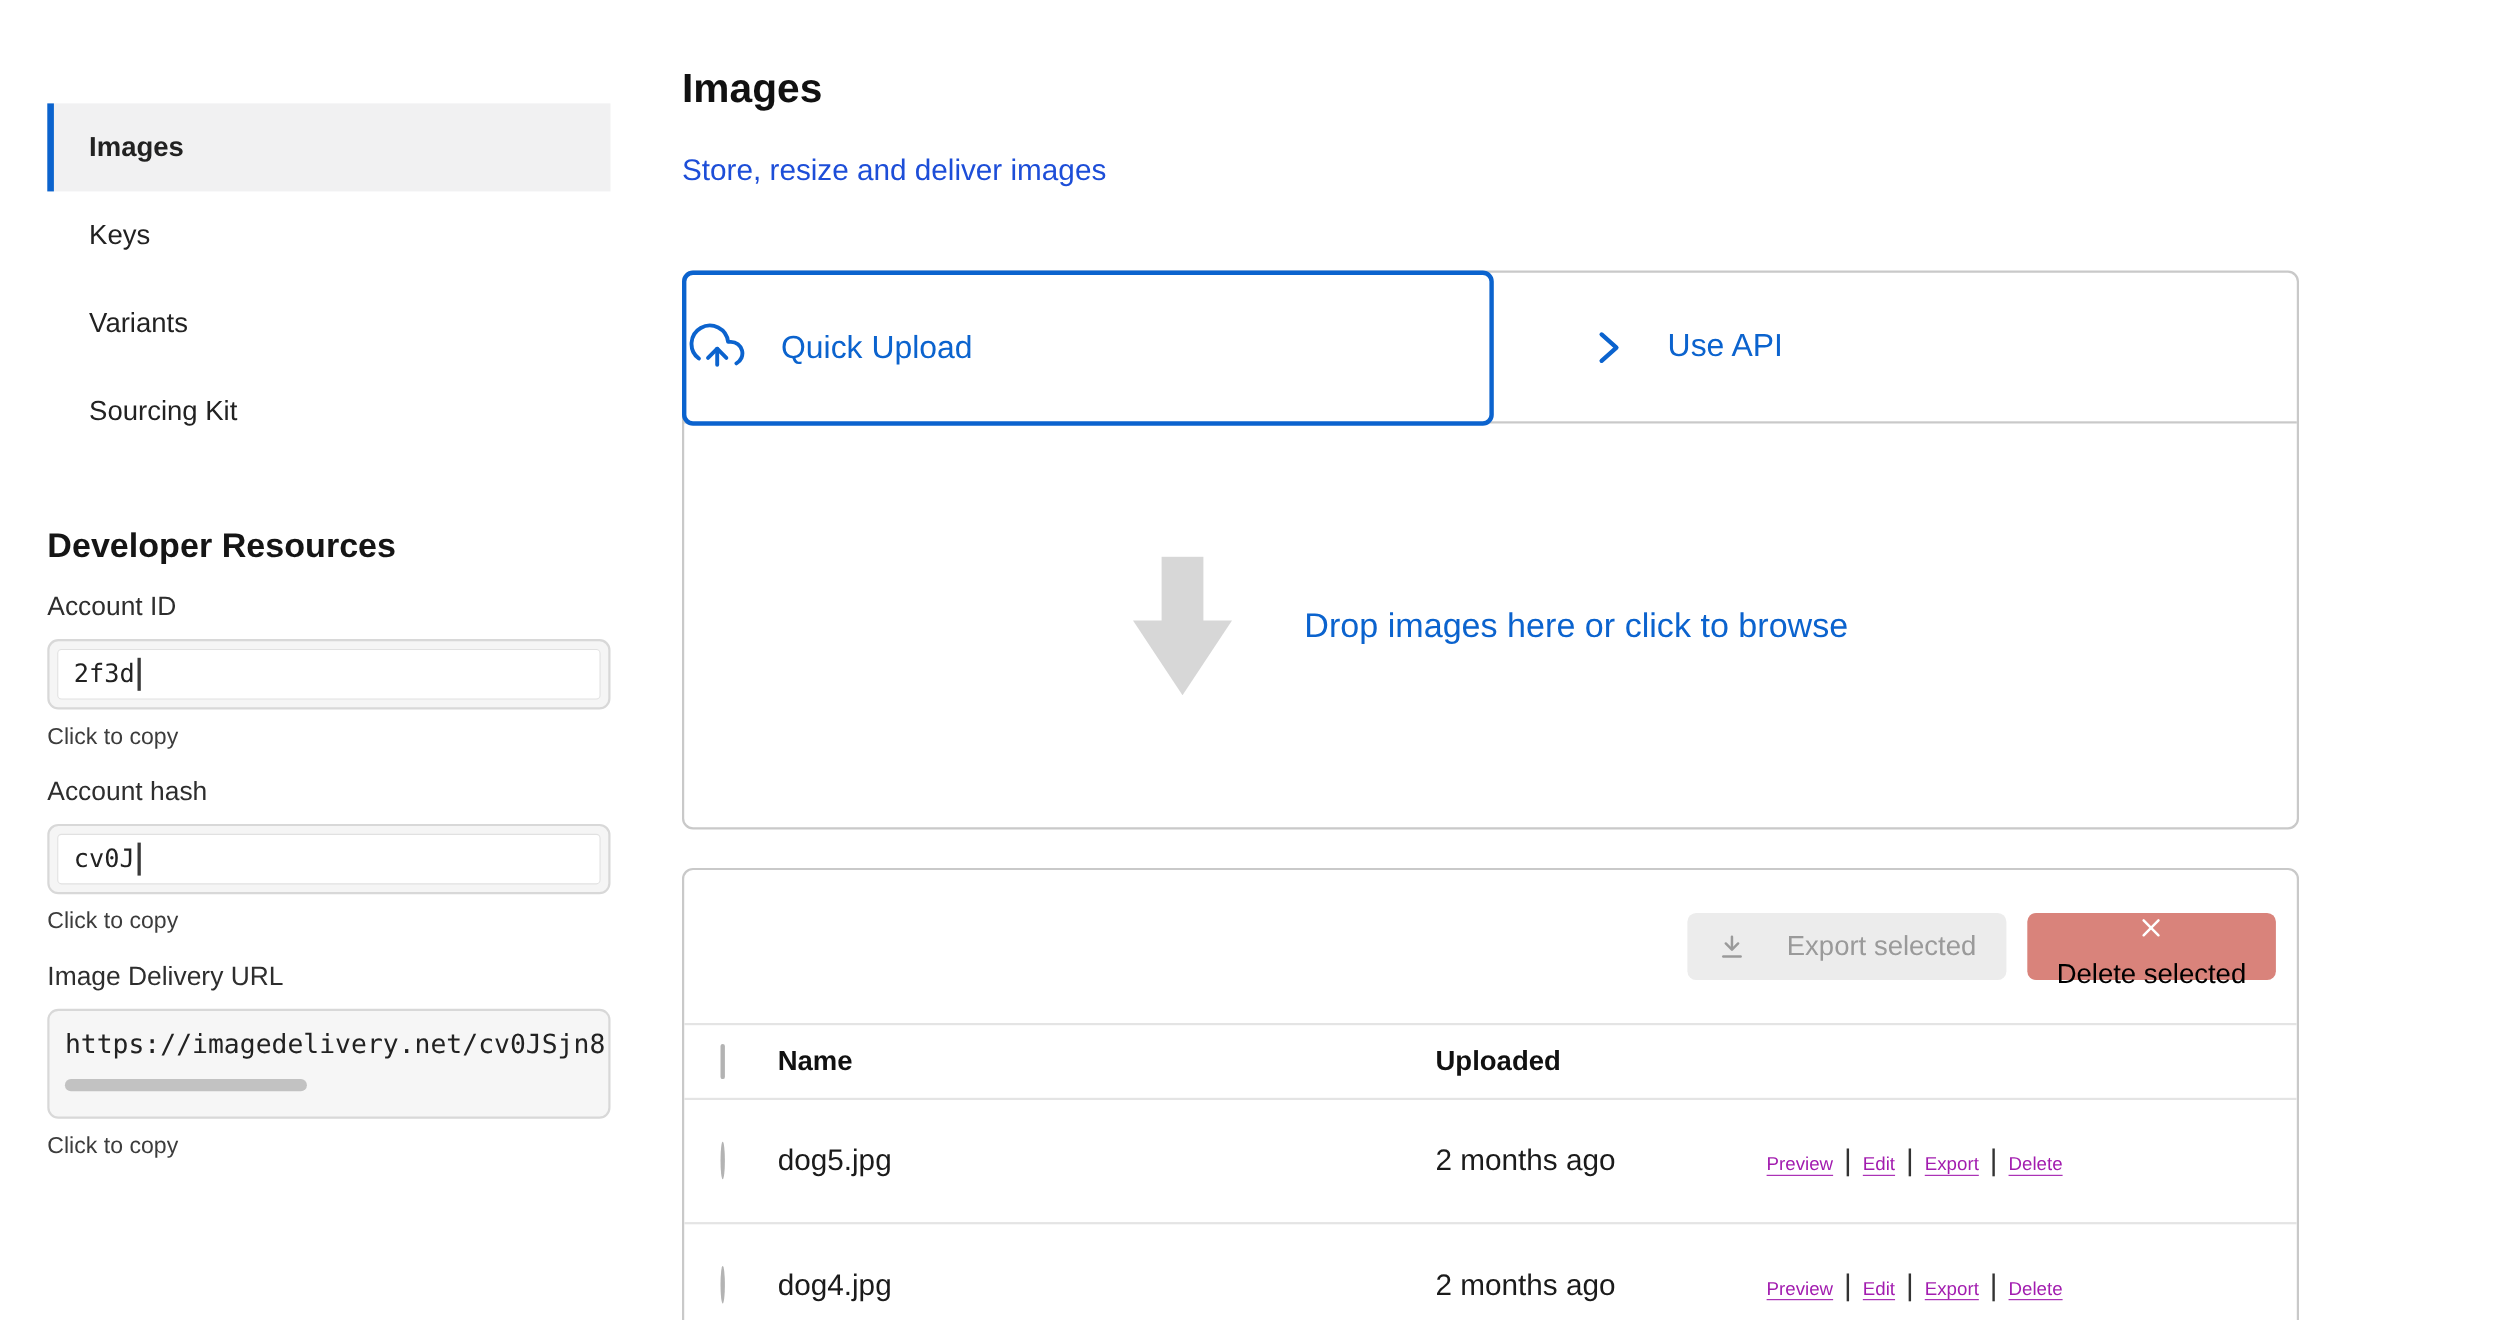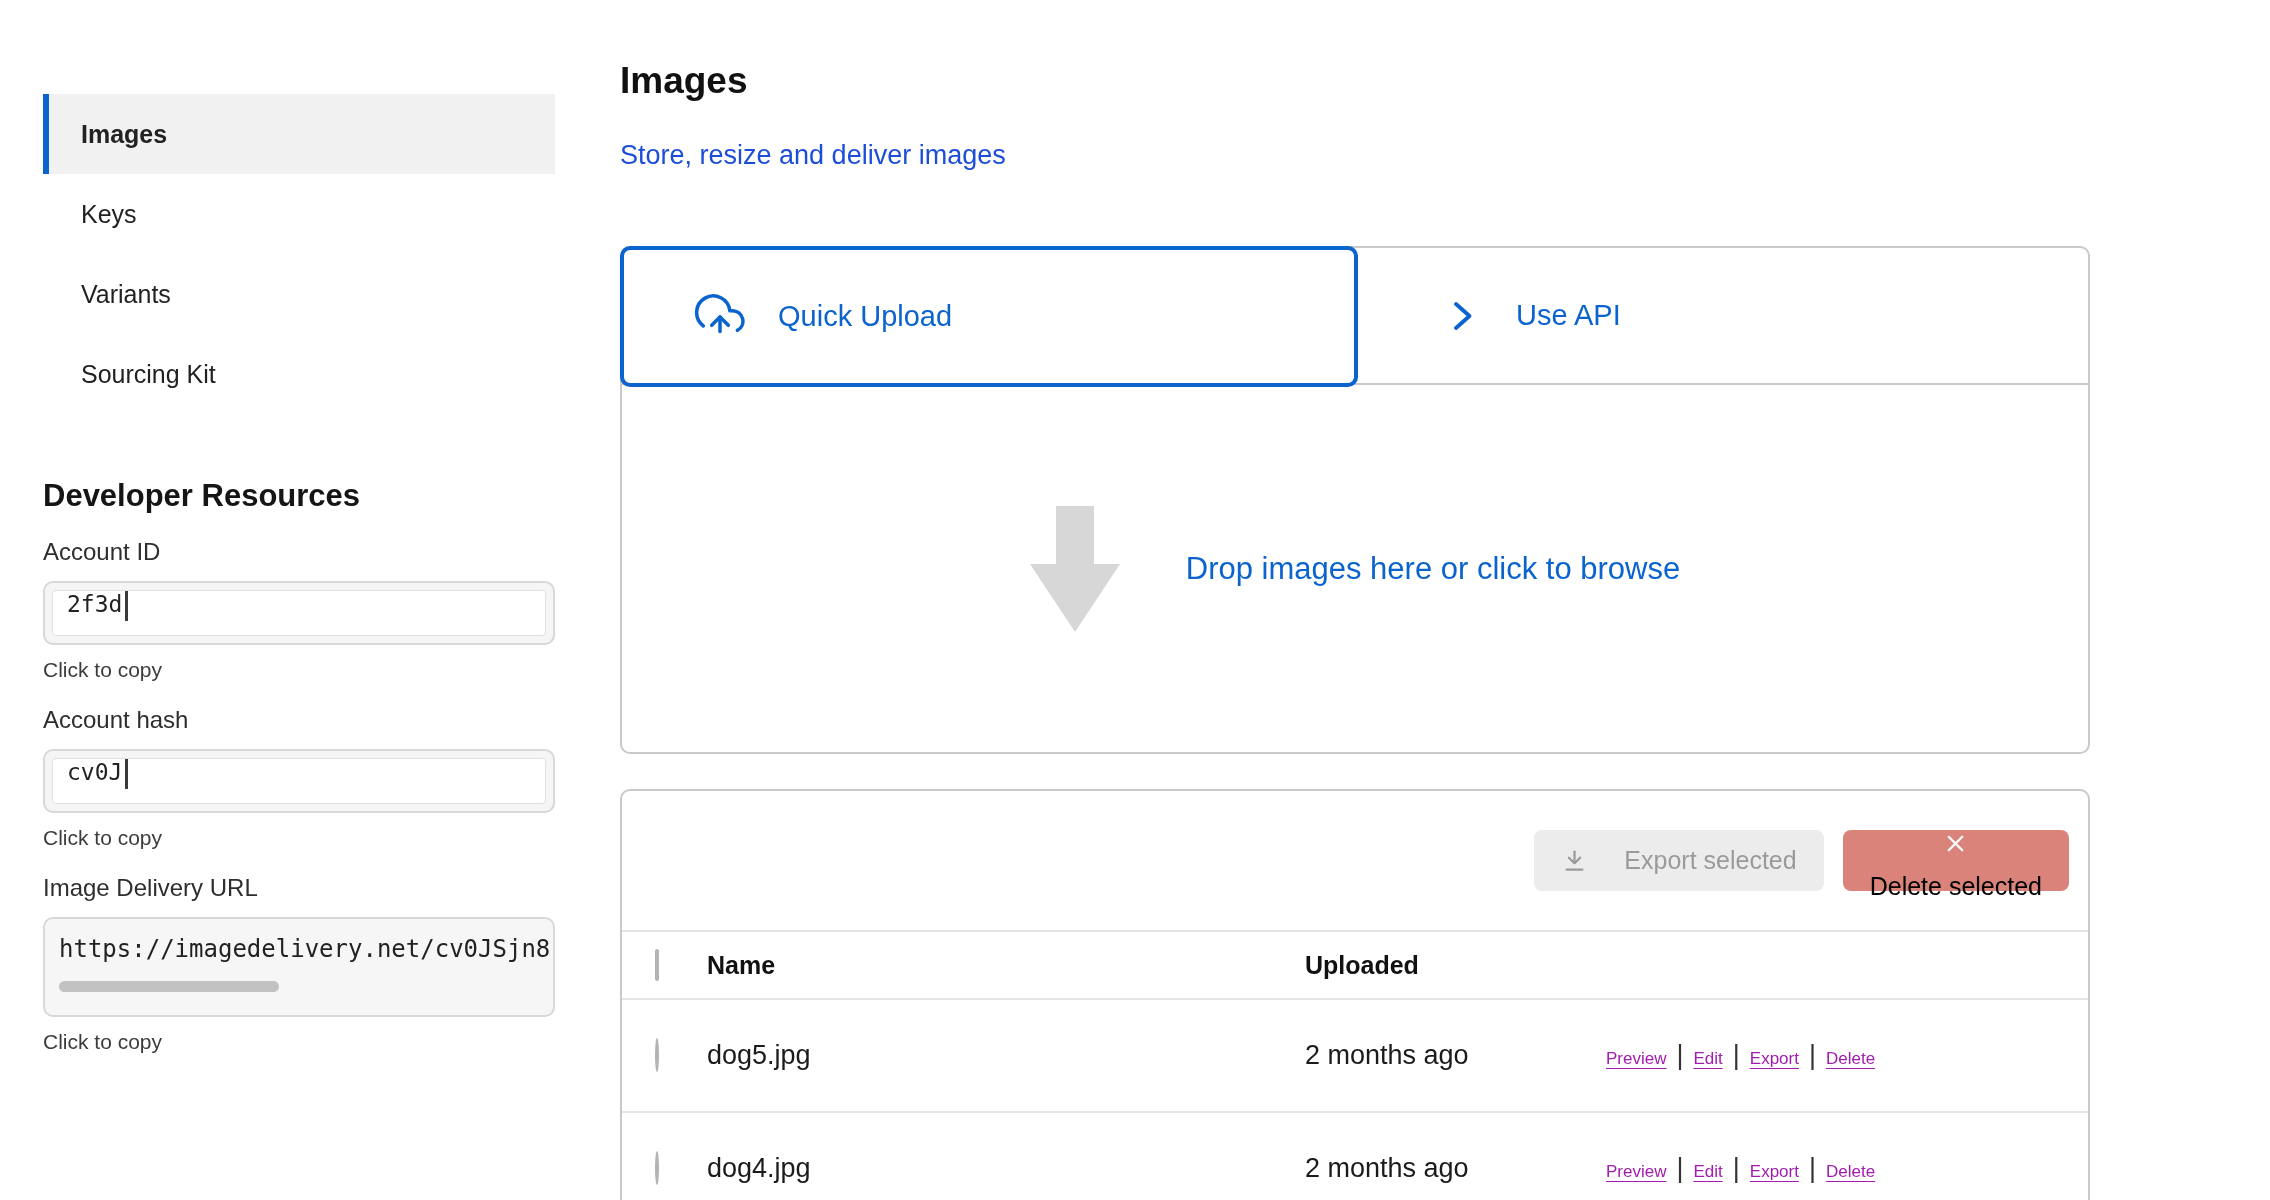--- a/index.html
+++ b/index.html
@@ -11,40 +11,40 @@
   .nav-item { height: 80px; display: flex; align-items: center; padding-left: 32px;
               font-size: 25px; color: #222; border-left: 6px solid transparent; cursor: pointer; }
   .nav-item.active { background: #f1f1f2; border-left-color: #0b63ce; font-weight: bold; }
 
   .dev-title { margin-top: 64px; font-size: 31px; font-weight: bold; color: #151515; }
 
   .field { margin-top: 24px; }
   .field-label { font-size: 24px; color: #2e2e2e; margin-bottom: 15px; }
   .copy-box { border: 2px solid #d8d8d8; background: #f5f5f5; border-radius: 10px; padding: 7px; cursor: pointer; }
   .copy-inner { background: #fff; border: 1px solid #e1e1e1; border-radius: 4px; height: 46px;
-                display: flex; align-items: flex-start; padding: 0 14px;
+                display: flex; align-items: center; padding: 0 14px;
                 font-family: "DejaVu Sans Mono", monospace; font-size: 23px; color: #222; }
   .caret { width: 3px; height: 30px; background: #3a3a3a; margin-left: 3px; }
   .copy-box.url { height: 100px; padding: 16px 0 0 14px; background: #f6f6f6; overflow: hidden; }
   .url-text { font-family: "DejaVu Sans Mono", monospace; font-size: 24px; color: #222;
               white-space: nowrap; overflow: hidden; }
   .hscroll { margin-top: 18px; width: 220px; height: 11px; border-radius: 6px; background: #c2c2c2; cursor: grab; }
   .copy-hint { margin-top: 13px; font-size: 21px; color: #3c3c3c; }
 
   
   .page-title { position: absolute; left: 620px; top: 60px; font-size: 37px; font-weight: 600; color: #111; }
   .page-sub   { position: absolute; left: 620px; top: 140px; font-size: 27px; color: #1d4ed8; }
 
   
   .upload-card { position: absolute; left: 620px; top: 246px; width: 1470px; height: 508px;
                  border: 2px solid #c9c9c9; border-radius: 10px; background: #fff; }
   .tab-row { position: relative; height: 137px; border-bottom: 2px solid #c9c9c9; }
   .tab-quick { position: absolute; left: -2px; top: -2px; width: 738px; height: 141px;
                border: 4px solid #0b63ce; border-radius: 10px; background: #fff;
-               display: flex; align-items: center; padding-left: 68px; gap: 30px;
+               display: flex; align-items: center; gap: 30px;
                color: #0b63ce; font-size: 29px; cursor: pointer; }
   .tab-api { position: absolute; left: 740px; right: 0; top: 0; height: 100%;
              display: flex; align-items: center; padding-left: 82px; gap: 36px;
              color: #0b63ce; font-size: 29px; cursor: pointer; }
   .dropzone { height: 367px; display: flex; align-items: center; justify-content: center; gap: 66px;
               color: #0b63ce; font-size: 31px; cursor: pointer; }
 
   
   .table-card { position: absolute; left: 620px; top: 789px; width: 1470px; height: 460px;
                 border: 2px solid #c9c9c9; border-radius: 10px; background: #fff; overflow: hidden; }

